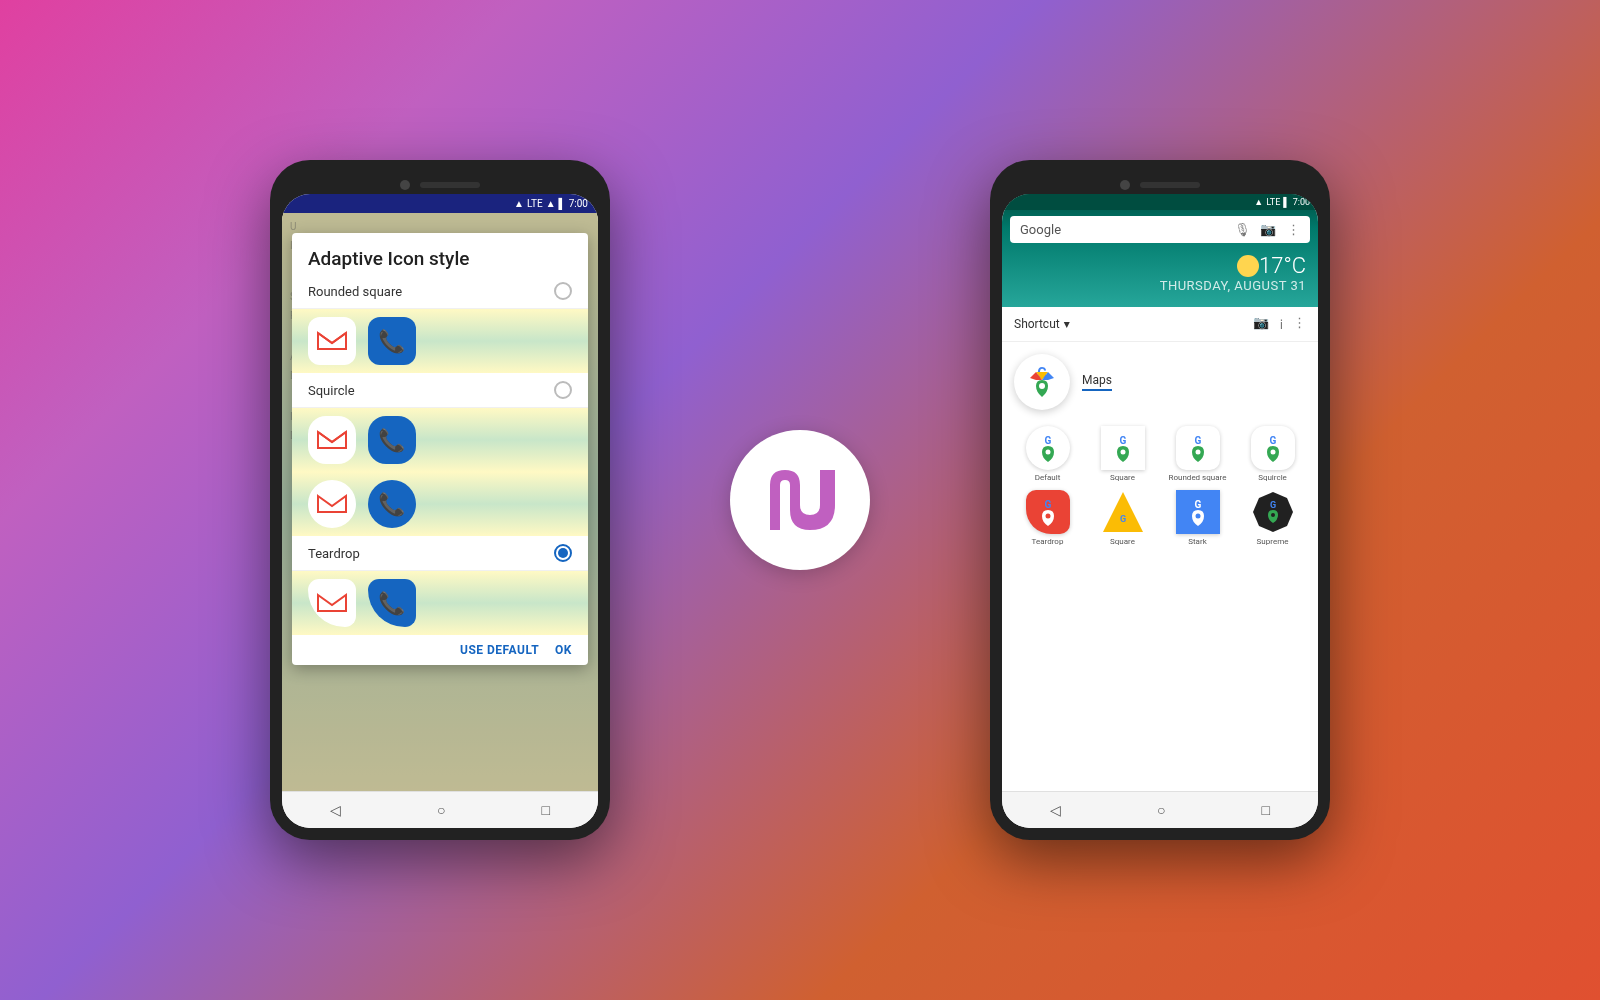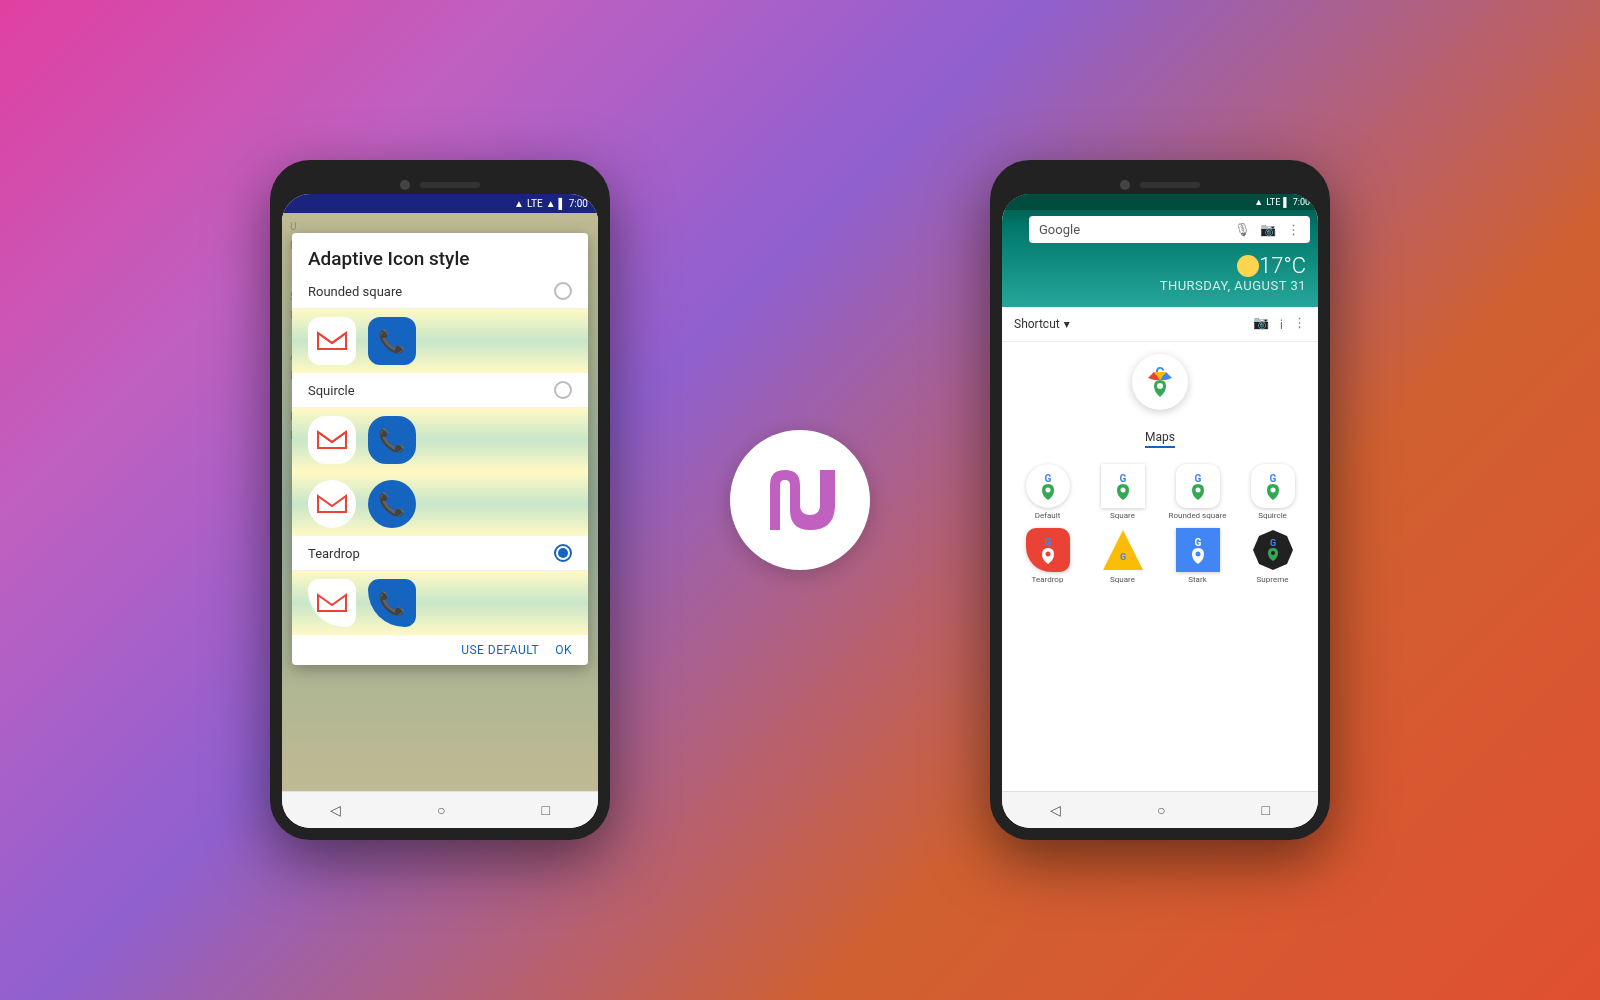--- a/index.html
+++ b/index.html
@@ -178,33 +178,32 @@
       color: white;
     }
     .dialog-actions {
       display: flex;
       justify-content: flex-end;
       padding: 8px 16px;
       gap: 16px;
     }
     .dialog-btn {
       font-size: 12px;
-      font-weight: 400;
+      font-weight: 700;
       color: #1565c0;
       text-transform: uppercase;
       letter-spacing: 0.5px;
     }
     .google-search-bar {
       background: white;
       border-radius: 4px;
       padding: 6px 10px;
       display: flex;
       align-items: center;
       justify-content: space-between;
-      margin-left: 19px;
     }
     .google-text {
       font-size: 13px;
       color: #555;
     }
     .search-icons {
       display: flex;
       gap: 10px;
       color: #777;
       font-size: 13px;
@@ -248,24 +247,24 @@
       gap: 4px;
     }
     .shortcut-icons-right {
       display: flex;
       gap: 10px;
       color: #777;
       font-size: 13px;
     }
     .maps-selected {
       display: flex;
-      flex-direction: column;
+      flex-direction: row;
       align-items: center;
       padding: 12px;
-      gap: 20px;
+      gap: 12px;
     }
     .maps-icon-large {
       width: 56px; height: 56px;
       border-radius: 50%;
       overflow: hidden;
       background: white;
       box-shadow: 0 2px 8px rgba(0,0,0,0.2);
       display: flex;
       align-items: center;
       justify-content: center;

